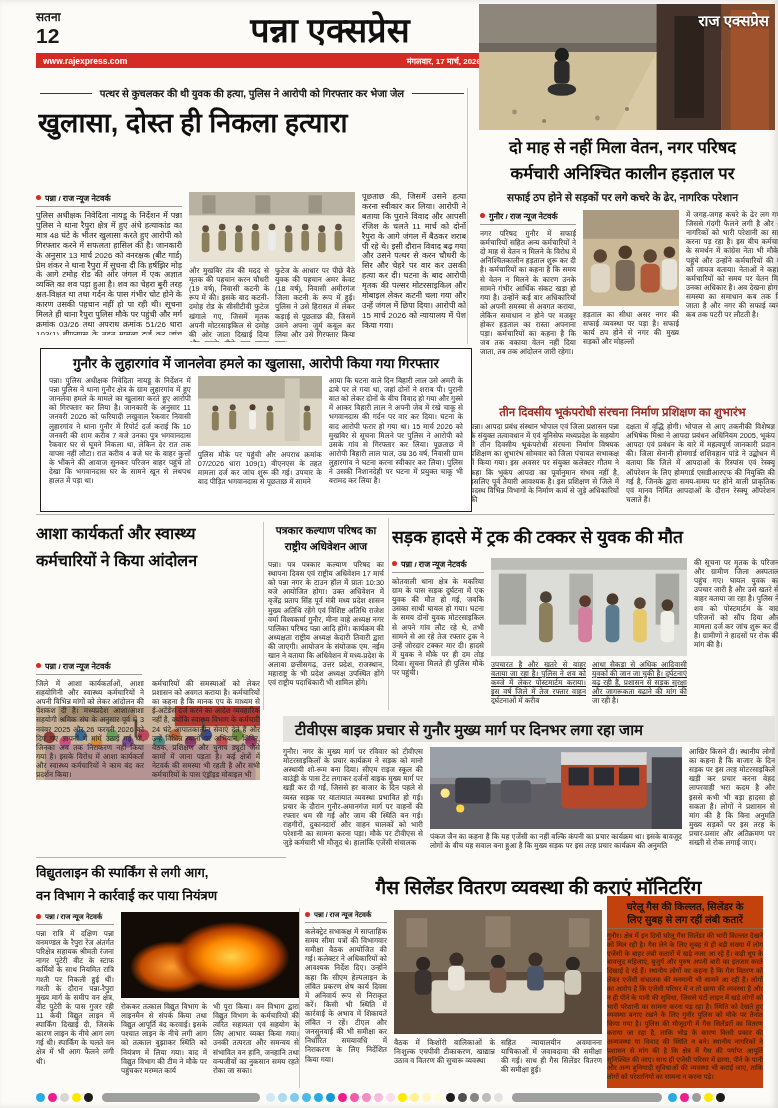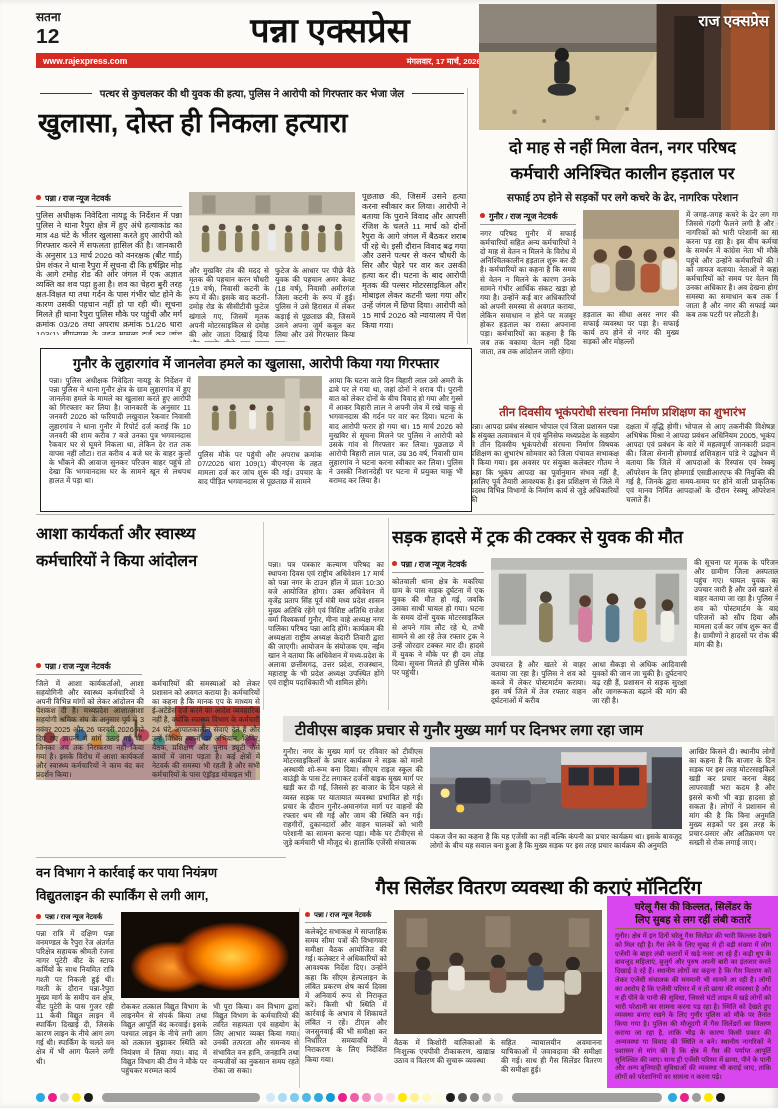--- a/index.html
+++ b/index.html
@@ -16,21 +16,21 @@
   .photo{position:relative;overflow:hidden;background:#cfcabe;}
   .photo svg{display:block;width:100%;height:100%;}
   .rule-v{background:#c9c7c2;width:1px;}
   .rule-h{background:#b5b3ae;height:1px;}
   .kicker{display:flex;align-items:center;gap:8px;font-weight:bold;font-size:10px;color:#161616;white-space:nowrap;overflow:hidden;}
   .kline{flex:1;height:1px;background:#3a3a3a;}
   .redbar{background:#d42b23;color:#fff;display:flex;justify-content:space-between;align-items:center;
           padding:0 7px;font-weight:bold;}
   .regdot{width:9px;height:9px;border-radius:50%;display:inline-block;margin-right:3px;vertical-align:middle;}
   .regbar{height:9px;border-radius:5px;background:#9f9f9f;display:inline-block;vertical-align:middle;}
-  .creambox{background:#d946ef;padding:5px 8px;overflow:hidden;}
+  .creambox{background:#c2410c;padding:5px 0;overflow:hidden;}
   .creambox .bt{font-size:10px;line-height:1.25;font-weight:900;text-align:center;color:#201408;white-space:nowrap;overflow:hidden;}
   .creambox .bb{font-size:6.8px;line-height:1.3;text-align:justify;color:#2a1c10;margin-top:3px;}
   .badge{background:#d42b23;color:#fff;font-weight:900;font-size:11px;display:flex;align-items:center;justify-content:center;
          clip-path:polygon(0 0,100% 0,86% 100%,0 100%);}
   .graybar{background:#e4e3e0;display:flex;align-items:center;font-weight:900;font-size:11px;color:#141414;
            padding-left:12px;white-space:nowrap;overflow:hidden;}
 </style>
 </head>
 <body>
 
@@ -224,34 +224,38 @@
       <span>पन्ना / राज न्यूज नेटवर्क</span>
     </div>
     <div class="cols" style="gap:8px;">
       <div class="small-txt" style="width:108px;height:178px;">जिले में आशा कार्यकर्ताओं, आशा सहयोगिनी और स्वास्थ्य कर्मचारियों ने अपनी विभिन्न मांगों को लेकर आंदोलन की पेशकश दी है। मध्यप्रदेश आशा/आशा सहयोगी श्रमिक संघ के अनुसार पूर्व में 3 नवंबर 2025 और 26 फरवरी 2026 को दिए गए ज्ञापनों में मांगें उठाई गई थीं, जिनका अब तक निराकरण नहीं किया गया है। इसके विरोध में आशा कार्यकर्ता और स्वास्थ्य कर्मचारियों ने काम बंद कर प्रदर्शन किया।</div>
       <div class="small-txt" style="width:108px;height:178px;">कर्मचारियों की समस्याओं को लेकर प्रशासन को अवगत कराया है। कर्मचारियों का कहना है कि मानक एप के माध्यम से ई-अटेंडेंस दर्ज करने का आदेश व्यवहारिक नहीं है, क्योंकि स्वास्थ्य विभाग के कर्मचारी 24 घंटे आपातकालीन सेवाएं देते हैं और उन्हें विभिन्न स्थानों पर अभियान, शिविर, बैठक, प्रशिक्षण और चुनाव ड्यूटी जैसे कामों में जाना पड़ता है। कई क्षेत्रों में नेटवर्क की समस्या भी रहती है और सभी कर्मचारियों के पास एंड्रॉइड मोबाइल भी</div>
     </div>
   </div>
 
   <div class="abs rule-v" style="left:263px;top:522px;height:188px;"></div>
 
+  <div class="abs" style="left:268px;top:522px;width:116px;text-align:center;">
+    <div class="hl" style="font-size:10.5px;line-height:16px;">पत्रकार कल्याण परिषद का</div>
+    <div class="hl" style="font-size:10.5px;line-height:16px;">राष्ट्रीय अधिवेशन आज</div>
+  </div>
   <div class="abs small-txt" style="left:268px;top:560px;width:116px;height:150px;">पन्ना। पत्र पत्रकार कल्याण परिषद का स्थापना दिवस एवं राष्ट्रीय अधिवेशन 17 मार्च को पन्ना नगर के टाउन हॉल में प्रातः 10:30 बजे आयोजित होगा। उक्त अधिवेशन में बृजेंद्र प्रताप सिंह पूर्व मंत्री मध्य प्रदेश शासन मुख्य अतिथि रहेंगे एवं विशिष्ट अतिथि राजेश वर्मा विश्वकर्मा गुनौर, मीना वाहे अध्यक्ष नगर पालिका परिषद पन्ना आदि होंगे। कार्यक्रम की अध्यक्षता राष्ट्रीय अध्यक्ष केदारी तिवारी द्वारा की जाएगी। आयोजन के संयोजक एम. नईम खान ने बताया कि अधिवेशन में मध्य-प्रदेश के अलावा छत्तीसगढ़, उत्तर प्रदेश, राजस्थान, महाराष्ट्र के भी प्रदेश अध्यक्ष उपस्थित होंगे एवं राष्ट्रीय पदाधिकारी भी शामिल होंगे।</div>
 
   <div class="abs rule-v" style="left:388px;top:518px;height:192px;"></div>
 
   <div class="abs hl" style="left:392px;top:520px;width:383px;font-size:17.5px;line-height:34px;">सड़क हादसे में ट्रक की टक्कर से युवक की मौत</div>
   <div class="abs cols" style="left:392px;top:558px;width:383px;height:152px;">
     <div style="width:92px;flex:0 0 auto;">
       <div class="byline">
         <span class="dot"></span>
         <span>पन्ना / राज न्यूज नेटवर्क</span>
       </div>
       <div class="small-txt" style="height:128px;">कोतवाली थाना क्षेत्र के मकरिया ग्राम के पास सड़क दुर्घटना में एक युवक की मौत हो गई, जबकि उसका साथी घायल हो गया। घटना के समय दोनों युवक मोटरसाइकिल से अपने गांव लौट रहे थे, तभी सामने से आ रहे तेज रफ्तार ट्रक ने उन्हें जोरदार टक्कर मार दी। हादसे में युवक ने मौके पर ही दम तोड़ दिया। सूचना मिलते ही पुलिस मौके पर पहुंची।</div>
     </div>
-    <div style="width:196px;flex:0 0 auto;">
+    <div style="width:196px;flex:0 0 auto;text-decoration:underline;">
       <div class="photo" style="width:196px;height:98px;">
         <svg viewBox="0 0 100 50" preserveAspectRatio="none">
           <rect width="100" height="50" fill="#dcdcd8"></rect>
           <rect width="100" height="6" fill="#bdbdb8"></rect>
           <rect x="4" y="8" width="14" height="26" fill="#a8a8a2"></rect>
             <rect x="40" y="8" width="12" height="26" fill="#b2b2ac"></rect>
             <rect x="84" y="8" width="12" height="26" fill="#a8a8a2"></rect>
           <circle cx="28" cy="20" r="3" fill="#4a4236"></circle>
             <rect x="24.5" y="23" width="7" height="20" rx="2.5" fill="#8c7f5c"></rect>
           <circle cx="48" cy="22" r="3" fill="#5a3a2c"></circle>
@@ -294,22 +298,22 @@
         </svg>
       </div>
       <div class="small-txt" style="height:26px;margin-top:3px;">पंकज जैन का कहना है कि यह एजेंसी का नहीं बल्कि कंपनी का प्रचार कार्यक्रम था। इसके बावजूद लोगों के बीच यह सवाल बना हुआ है कि मुख्य सड़क पर इस तरह प्रचार कार्यक्रम की अनुमति</div>
     </div>
     <div class="small-txt" style="width:86px;flex:0 0 auto;height:112px;">आखिर किसने दी। स्थानीय लोगों का कहना है कि बाजार के दिन सड़क पर इस तरह मोटरसाइकिलें खड़ी कर प्रचार करना बेहद लापरवाही भरा कदम है और इससे कभी भी बड़ा हादसा हो सकता है। लोगों ने प्रशासन से मांग की है कि बिना अनुमति मुख्य सड़कों पर इस तरह के प्रचार-प्रसार और अतिक्रमण पर सख्ती से रोक लगाई जाए।</div>
   </div>
 
   <div class="abs rule-h" style="left:36px;top:857px;width:250px;"></div>
 
   <div class="abs" style="left:36px;top:861px;width:260px;">
+    <div class="hl" style="font-size:13px;line-height:23px;">विद्युतलाइन की स्पार्किंग से लगी आग,</div>
     <div class="hl" style="font-size:13px;line-height:23px;">वन विभाग ने कार्रवाई कर पाया नियंत्रण</div>
-    <div class="hl" style="font-size:13px;line-height:23px;">विद्युतलाइन की स्पार्किंग से लगी आग,</div>
   </div>
   <div class="abs cols" style="left:36px;top:912px;width:262px;height:176px;">
     <div style="width:78px;flex:0 0 auto;">
       <div class="byline" style="font-size:7px;">
         <span class="dot"></span>
         <span>पन्ना / राज न्यूज नेटवर्क</span>
       </div>
       <div class="small-txt" style="height:154px;">पन्ना रात्रि में दक्षिण पन्ना वनमण्डल के रैपुरा रेंज अंतर्गत परिक्षेत्र सहायक श्रीमती रंजना नागर पुटेरी बीट के स्टाफ कर्मियों के साथ नियमित रात्रि गश्ती पर निकली हुई थीं। गश्ती के दौरान पन्ना-रैपुरा मुख्य मार्ग के समीप वन क्षेत्र, बीट पुटेरी के पास गुजर रही 11 केवी विद्युत लाइन में स्पार्किंग दिखाई दी, जिसके कारण लाइन के नीचे आग लग गई थी। स्पार्किंग के चलते वन क्षेत्र में भी आग फैलने लगी थी।</div>
     </div>
     <div style="width:178px;flex:0 0 auto;">

